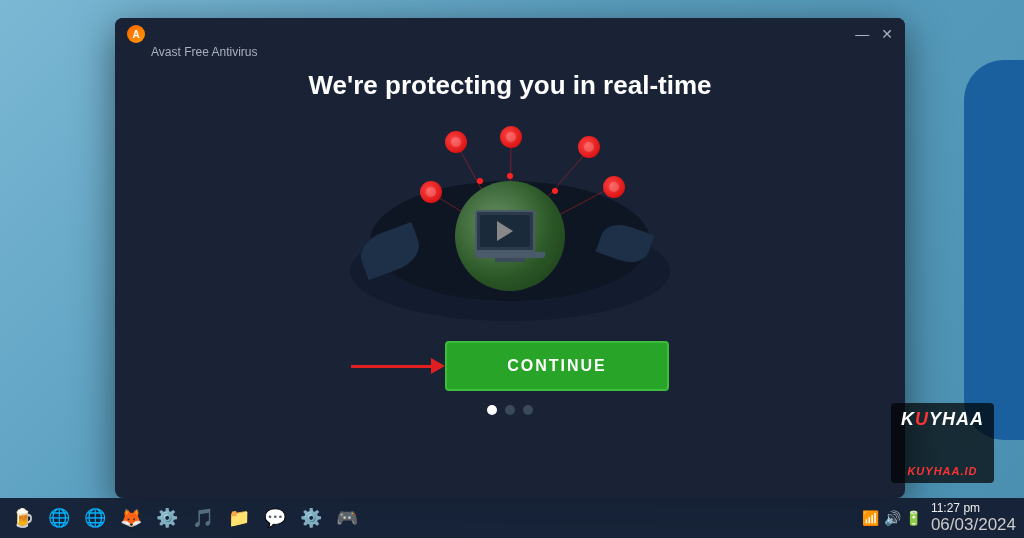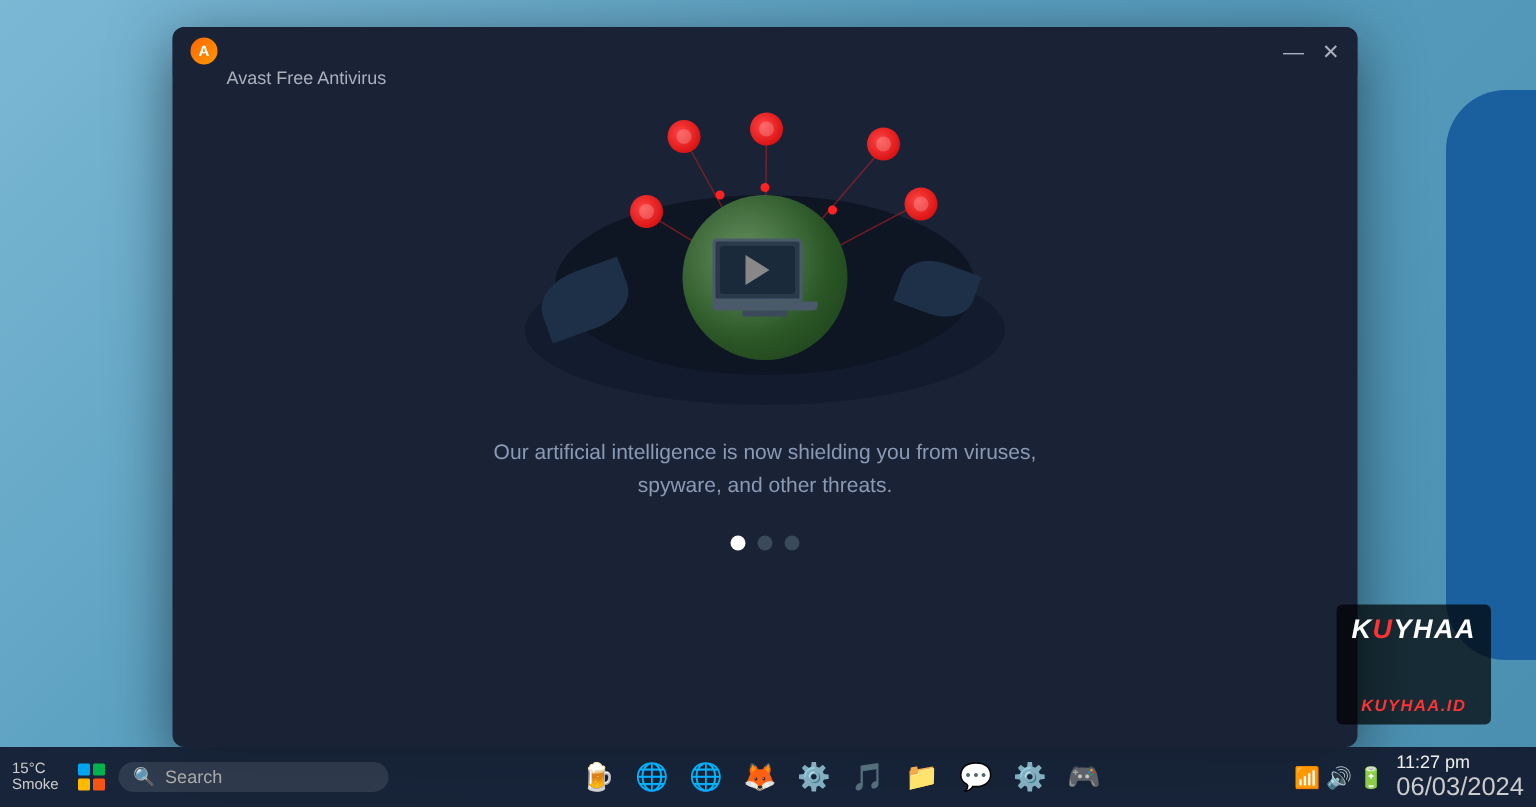--- a/index.html
+++ b/index.html
@@ -462,20 +462,21 @@
       <div class="avast-logo">A</div>
       <span class="titlebar-title">Avast Free Antivirus</span>
     </div>
     <div class="titlebar-controls">
       <span class="titlebar-btn">—</span>
       <span class="titlebar-btn">✕</span>
     </div>
   </div>
 
   <div class="window-content">
+    <h1 class="main-title">We're protecting you in real-time</h1>
 
     <div class="illustration">
       <svg class="connections" viewBox="0 0 340 200">
 
         <line x1="116" y1="22" x2="170" y2="120" stroke="#cc2222" stroke-width="1" opacity="0.5"></line>
         <line x1="171" y1="17" x2="170" y2="120" stroke="#cc2222" stroke-width="1" opacity="0.5"></line>
         <line x1="250" y1="27" x2="170" y2="120" stroke="#cc2222" stroke-width="1" opacity="0.5"></line>
         <line x1="270" y1="67" x2="170" y2="120" stroke="#cc2222" stroke-width="1" opacity="0.5"></line>
         <line x1="91" y1="72" x2="170" y2="120" stroke="#cc2222" stroke-width="1" opacity="0.5"></line>
 
@@ -513,57 +514,45 @@
         <div class="virus-body"></div>
       </div>
       <div class="virus v4">
         <div class="virus-body"></div>
       </div>
       <div class="virus v5">
         <div class="virus-body"></div>
       </div>
     </div>
 
-    <p class="description">Our artificial intelligence is now shielding you from viruses, spyware, and other threats.</p>
-
+
+    <div style="display:flex; align-items:center; gap:0; margin-bottom:14px; position:relative;">
+      <div class="red-arrow">
+        <div class="arrow-line"></div>
+        <div class="arrow-head"></div>
+      </div>
+      <button class="continue-btn">CONTINUE</button>
+    </div>
 
     <div class="pagination">
       <div class="dot active"></div>
       <div class="dot"></div>
       <div class="dot"></div>
     </div>
   </div>
 </div>
 
 <div class="watermark">
   <div class="watermark-top">
     <span class="k">K</span><span class="u">U</span><span class="k">YHAA</span>
   </div>
   <div class="watermark-bottom">KUYHAA.ID</div>
 </div>
 
 <div class="taskbar">
-  <div class="taskbar-left">
-    <div class="weather-info">
-      <span>15°C</span>
-      <span>Smoke</span>
-    </div>
-    <div class="windows-btn">
-      <div class="win-icon">
-        <div></div>
-        <div></div>
-        <div></div>
-        <div></div>
-      </div>
-    </div>
-    <div class="search-bar">
-      <span class="search-icon-small">🔍</span>
-      <span class="search-text">Search</span>
-    </div>
-  </div>
 
   <div class="taskbar-center">
     <div class="taskbar-icon" style="font-size:18px;">🍺</div>
     <div class="taskbar-icon" style="color:#0078d4;">🌐</div>
     <div class="taskbar-icon">🌐</div>
     <div class="taskbar-icon">🦊</div>
     <div class="taskbar-icon">⚙️</div>
     <div class="taskbar-icon">🎵</div>
     <div class="taskbar-icon">📁</div>
     <div class="taskbar-icon">💬</div>

